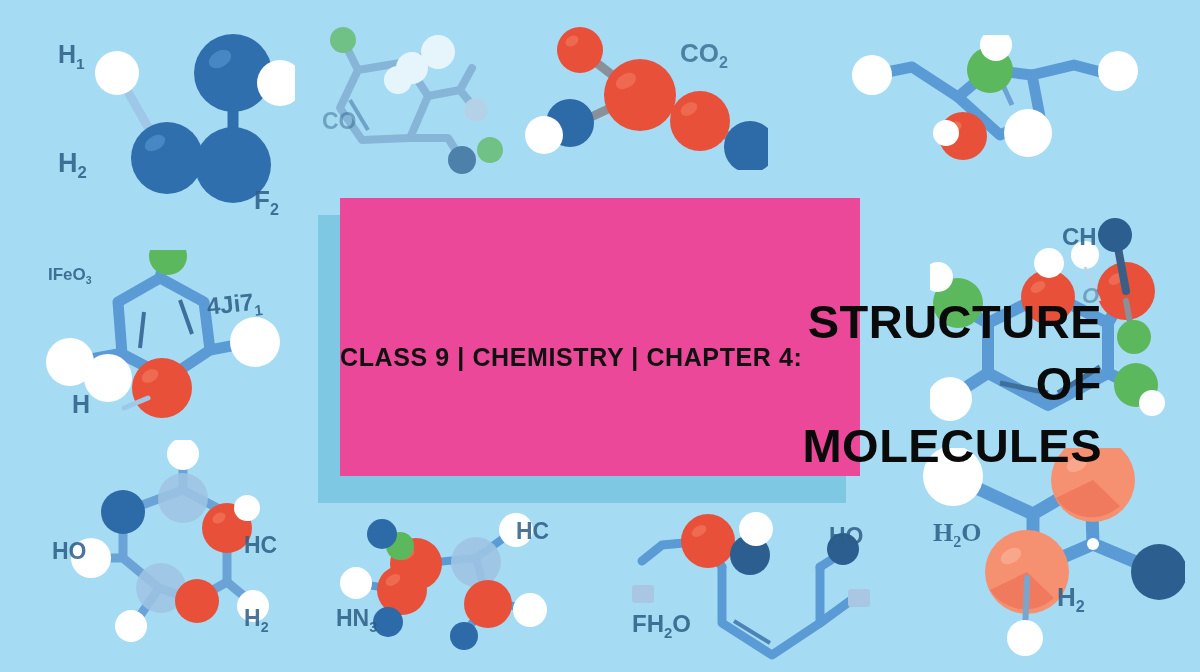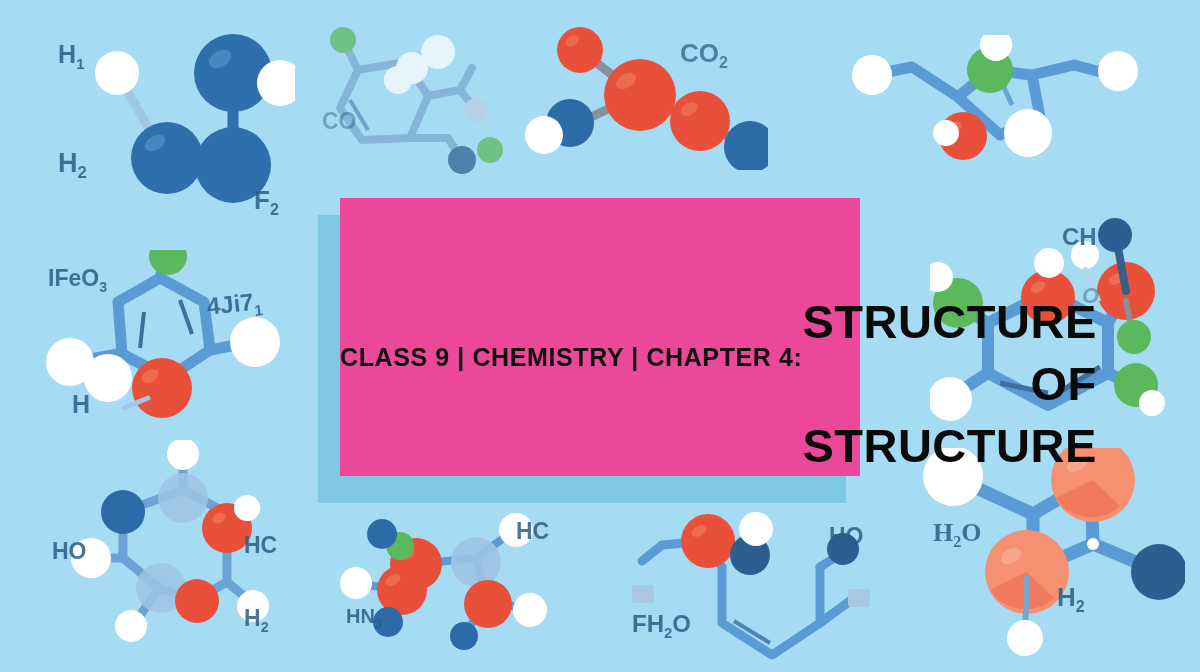--- a/index.html
+++ b/index.html
@@ -167,21 +167,21 @@
     <path d="M104,62 L100,98" stroke="#3f6f9c" stroke-width="4" fill="none"></path>
     <path d="M140,50 L152,84" stroke="#3f6f9c" stroke-width="4" fill="none"></path>
     <circle cx="128" cy="6" r="19" fill="#5cb85c"></circle>
     <circle cx="30" cy="112" r="24" fill="#ffffff"></circle>
     <circle cx="68" cy="128" r="24" fill="#ffffff"></circle>
     <circle cx="215" cy="92" r="25" fill="#ffffff"></circle>
     <circle cx="122" cy="138" r="30" fill="#e8503a"></circle>
     <ellipse cx="110" cy="126" rx="9" ry="6" fill="#f07358" opacity="0.75" transform="rotate(-30 110 126)"></ellipse>
     <line x1="84" y1="158" x2="108" y2="148" stroke="#9fc8e8" stroke-width="5" stroke-linecap="round"></line>
   </svg>
-  <div class="lbl" style="left:48px; top:265px; font-size:23px;">
+  <div class="lbl" style="left:48px; top:265px; font-size:17px;">
     <span>IFeO</span><sub>3</sub>
   </div>
   <div class="lbl" style="left:207px; top:290px; font-size:24px; transform:rotate(-6deg);">
     <span>4Ji7</span><sub>1</sub>
   </div>
   <div class="lbl" style="left:72px; top:390px; font-size:25px;">
     <span>H</span>
   </div>
 
   <svg class="mol" style="left:930px; top:215px;" width="260" height="220" viewBox="0 0 260 220">
@@ -271,21 +271,21 @@
     <circle cx="52" cy="22" r="15" fill="#2c6aa8"></circle>
     <circle cx="58" cy="110" r="15" fill="#2c6aa8"></circle>
     <circle cx="134" cy="124" r="14" fill="#2c6aa8"></circle>
     <circle cx="186" cy="18" r="17" fill="#ffffff"></circle>
     <circle cx="26" cy="71" r="16" fill="#ffffff"></circle>
     <circle cx="200" cy="98" r="17" fill="#ffffff"></circle>
   </svg>
   <div class="lbl" style="left:516px; top:518px; font-size:23px;">
     <span>HC</span>
   </div>
-  <div class="lbl" style="left:346px; top:605px; font-size:20px;">
+  <div class="lbl" style="left:336px; top:605px; font-size:23px;">
     <span>HN</span><sub>3</sub>
   </div>
 
   <svg class="mol" style="left:630px; top:505px;" width="240" height="165" viewBox="0 0 240 165">
     <g stroke="#5b9bd5" stroke-width="9" fill="none" stroke-linecap="round" stroke-linejoin="round">
       <path d="M92,62 L92,118 L142,150 L190,118 L190,62"></path>
       <path d="M92,62 L76,36"></path>
       <path d="M76,36 L32,40 L12,56"></path>
       <path d="M190,62 L212,48"></path>
       <path d="M190,118 L220,96"></path>
@@ -330,17 +330,17 @@
   </div>
   <div class="lbl" style="left:1057px; top:582px; font-size:26px;">
     <span>H</span><sub>2</sub>
   </div>
 
   <div id="accent-bar"></div>
   <div id="title-card">
     <div id="kicker">CLASS 9 | CHEMISTRY | CHAPTER 4:</div>
     <div id="main-title">
       <div>STRUCTURE OF</div>
-      <div>STRUCTURE</div>
+      <div>MOLECULES</div>
     </div>
   </div>
 
 </div>
 
 </body></html>

